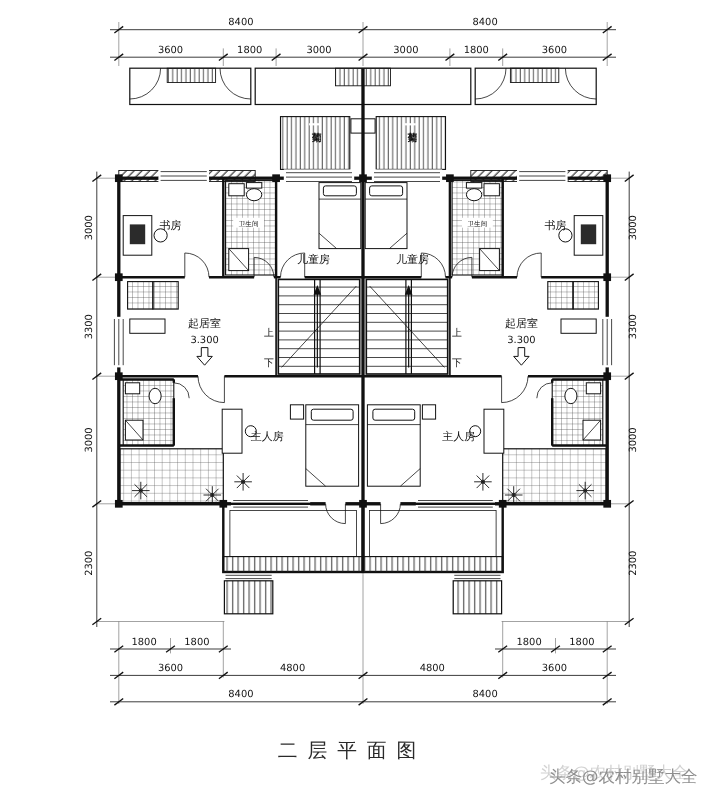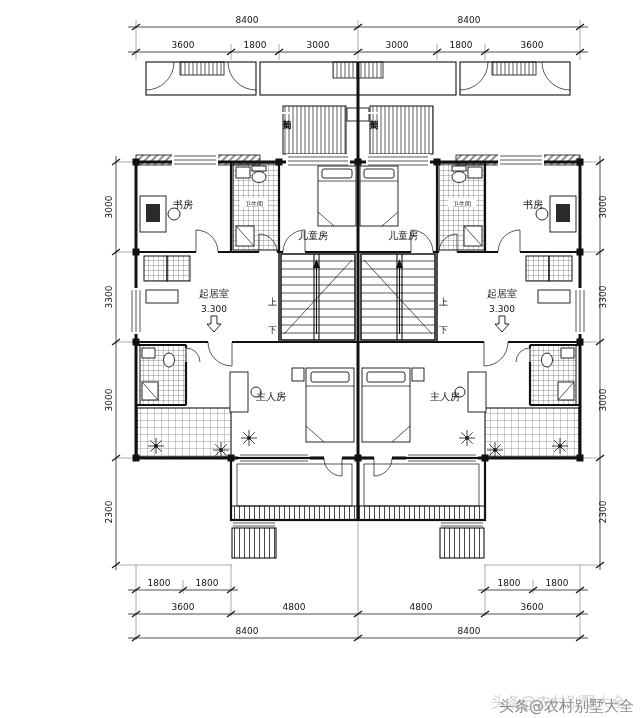--- a/index.html
+++ b/index.html
@@ -1,18 +1,18 @@
 <!DOCTYPE html>
 <html><head>
 <meta charset="utf-8">
 <style>
   html,body{margin:0;padding:0;}
   body{width:640px;height:718px;background:#fff;position:relative;overflow:hidden;
        font-family:"DejaVu Sans",sans-serif;}
-  .stage{position:absolute;inset:0;background:#fff;padding-left:28px;}
+  .stage{position:absolute;inset:0;background:#fff;}
   svg text{font-family:"DejaVu Sans",sans-serif;fill:#111;}
   .dl{stroke:#222;stroke-width:0.8;fill:none;}
   .x{stroke:#666;stroke-width:0.55;fill:none;}
   .w3{stroke:#111;stroke-width:3;fill:none;}
   .w2{stroke:#111;stroke-width:2.2;fill:none;}
   .w15{stroke:#111;stroke-width:1.5;fill:none;}
   .w1{stroke:#111;stroke-width:1.1;fill:none;}
   .t{stroke:#111;stroke-width:0.7;fill:none;}
   .wf{fill:#fff;stroke:#111;stroke-width:0.9;}
   .dim{font-size:9px;}
@@ -483,18 +483,19 @@
     <text class="ud" x="411" y="305">上</text>
     <text class="ud" x="411" y="333">下</text>
   </g>
 </svg>
 
 
 <div class="vlabel" style="left:281px;top:112px;">葡萄架</div>
 <div class="vlabel" style="left:368px;top:112px;">葡萄架</div>
 
 
+<div class="caption">二层平面图</div>
 
 
 <div class="wm-echo">头条@农村别墅大全</div>
 <div class="wm">头条@农村别墅大全</div>
 
 </div>
 
 </body></html>

